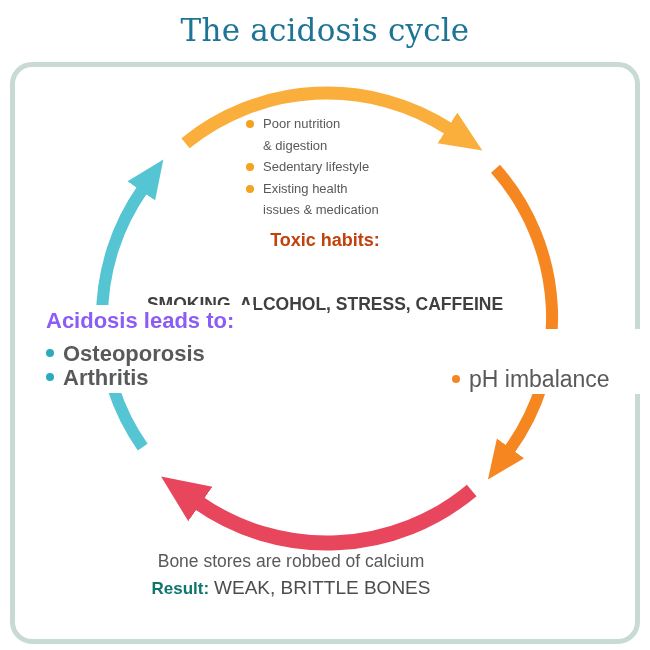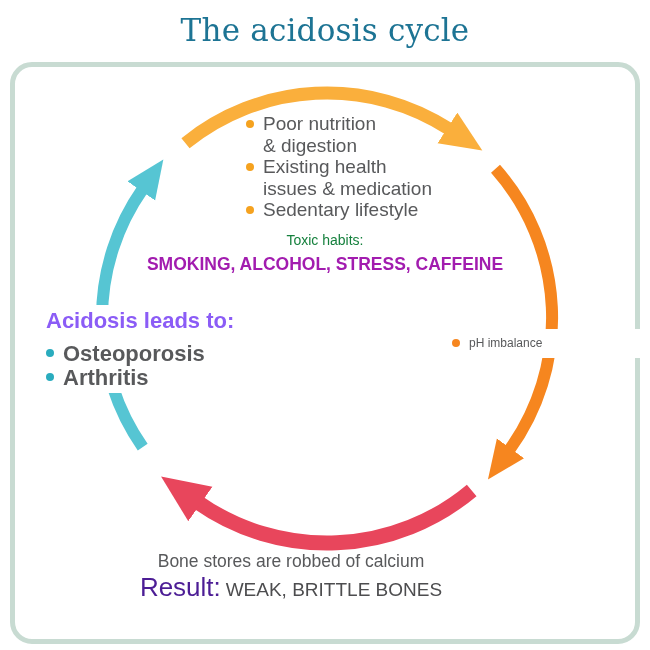--- a/index.html
+++ b/index.html
@@ -10,39 +10,39 @@
          font-size:31px;font-weight:500;color:#1D7494;letter-spacing:.2px;}
   .card{position:absolute;left:10px;top:62px;width:630px;height:582px;
         border:5px solid #C8DBD2;border-radius:22px;box-sizing:border-box;background:#fff;}
   .cycle-svg{position:absolute;left:0;top:0;width:650px;height:650px;z-index:2;pointer-events:none;}
 
   .block{position:absolute;z-index:3;color:#58595B;}
   ul.dots{list-style:none;margin:0;padding:0;}
   ul.dots li{position:relative;padding-left:17px;white-space:pre-line;}
   ul.dots li .dot{position:absolute;left:0;top:7px;width:8px;height:8px;border-radius:50%;}
 
-  .top-list{left:246px;top:113px;width:195px;font-size:19px;line-height:21.5px;font-weight:500;}
+  .top-list{left:246px;top:113px;width:195px;font-size:13px;line-height:21.5px;font-weight:500;}
   .top-list .dot{background:#F5A21F;}
 
   .toxic{left:0;top:228px;width:650px;text-align:center;}
-  .toxic .h{font-size:14px;font-weight:normal;color:#15803d;line-height:25px;}
-  .toxic .d{font-size:17.5px;font-weight:bold;color:#a21caf;line-height:23px;}
+  .toxic .h{font-size:18px;font-weight:bold;color:#c2410c;line-height:25px;}
+  .toxic .d{font-size:17.5px;font-weight:bold;color:#404040;line-height:23px;margin-top:40px;}
 
   .left-block{left:38px;top:305px;width:208px;background:#fff;padding:2px 0 4px 8px;}
   .left-block .h{font-size:22px;font-weight:bold;color:#8b5cf6;line-height:27px;margin-bottom:8px;}
   .left-block ul{font-size:22px;line-height:23.5px;font-weight:700;}
   .left-block .dot{background:#2AACBE;}
 
   .right-block{left:446px;top:329px;width:188px;background:#fff;padding:3px 0 4px 6px;}
-  .right-block ul{font-size:12px;line-height:22px;font-weight:500;}
+  .right-block ul{font-size:23px;line-height:22px;font-weight:500;margin-top:36px;}
   .right-block .dot{background:#F6861F;top:6px;}
 
   .bottom-block{left:0;top:550px;width:582px;text-align:center;font-size:17.5px;line-height:23px;font-weight:500;}
   .bottom-block .result{margin-top:3px;}
-  .bottom-block .rl{font-size:26px;font-weight:normal;color:#4c1d95;}
+  .bottom-block .rl{font-size:17px;font-weight:bold;color:#0f766e;}
   .bottom-block .rt{font-size:19px;font-weight:normal;color:#4D4D4F;}
 </style>
 </head>
 <body>
 
 <div class="page">
 
   <div class="title">The acidosis cycle</div>
 
   <div class="card"></div>
@@ -65,23 +65,23 @@
     <path d="M185.5,143.2 A225,225 0 0 1 449.6,129.3" stroke="#FAAF3C" stroke-width="13" fill="none" marker-end="url(#ah-yellow)"></path>
     <path d="M495.5,168.8 A225,225 0 0 1 509.1,450.3" stroke="#F6861F" stroke-width="12" fill="none" marker-end="url(#ah-orange)"></path>
     <path d="M471.7,490.4 A225,225 0 0 1 197.9,502.3" stroke="#E8465C" stroke-width="15" fill="none" marker-end="url(#ah-red)"></path>
     <path d="M142.7,447.1 A225,225 0 0 1 142.7,189.0" stroke="#56C5D3" stroke-width="12" fill="none" marker-end="url(#ah-teal)"></path>
   </svg>
 
   <div class="block top-list">
     <ul class="dots">
       <li><span class="dot"></span><span>Poor nutrition
 &amp; digestion</span></li>
+      <li><span class="dot"></span><span>Sedentary lifestyle</span></li>
       <li><span class="dot"></span><span>Existing health
 issues &amp; medication</span></li>
-      <li><span class="dot"></span><span>Sedentary lifestyle</span></li>
     </ul>
   </div>
 
   <div class="block toxic">
     <div class="h">Toxic habits:</div>
     <div class="d">SMOKING, ALCOHOL, STRESS, CAFFEINE</div>
   </div>
 
   <div class="block right-block">
     <ul class="dots">

